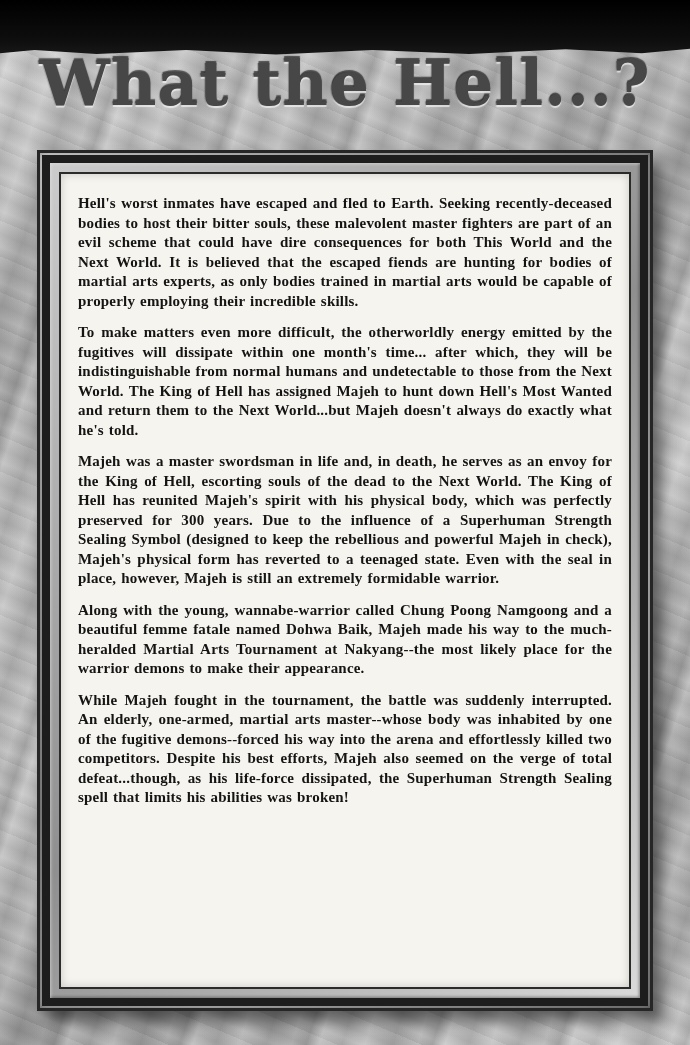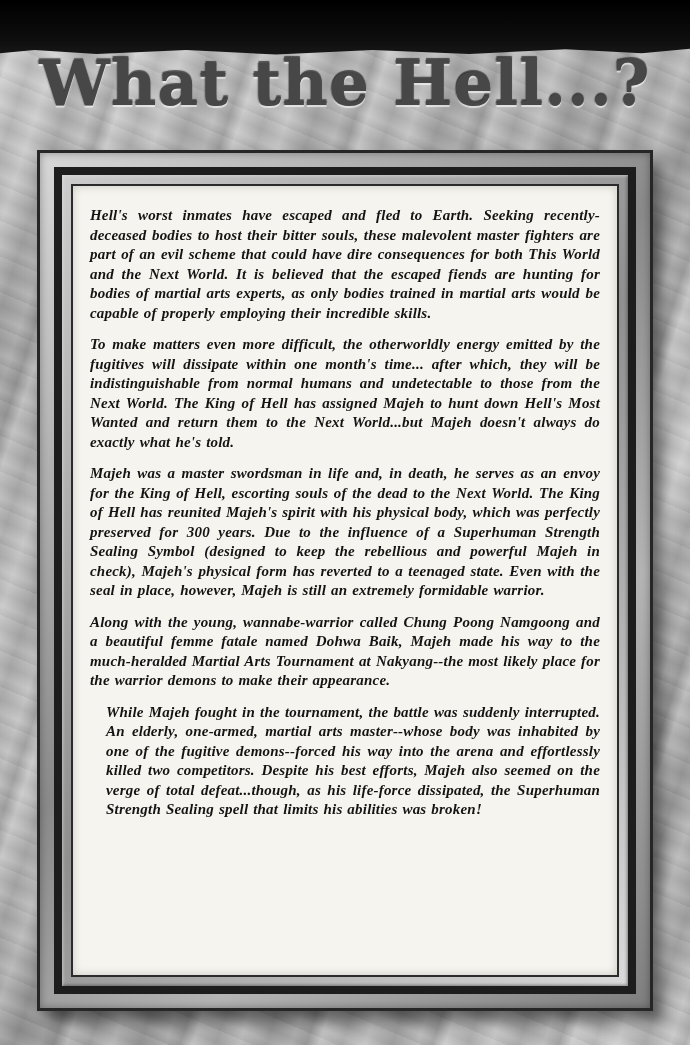--- a/index.html
+++ b/index.html
@@ -60,24 +60,23 @@
   }
 
   .frame-outer {
     position: absolute;
     top: 150px;
     left: 37px;
     right: 37px;
     bottom: 34px;
     box-sizing: border-box;
     border: 3px solid #262626;
-    padding: 14px;
+    padding: 2px;
     background: linear-gradient(135deg, #d8d8d8 0%, #8a8a8a 45%, #b5b5b5 70%, #7f7f7f 100%);
     box-shadow: 8px 10px 14px rgba(0,0,0,0.5), inset 0 0 8px rgba(0,0,0,0.35);
-    font-style: italic;
   }
   .frame-mid {
     height: 100%;
     box-sizing: border-box;
     border: 8px solid #1d1d1d;
     padding: 9px;
     background: linear-gradient(315deg, #dadada 0%, #8f8f8f 50%, #cccccc 100%);
     box-shadow: inset 1px 1px 3px rgba(255,255,255,0.5), inset -1px -1px 3px rgba(0,0,0,0.45);
   }
   .frame-paper {
@@ -96,21 +95,20 @@
     font-weight: bold;
     font-size: 15px;
     line-height: 1.3;
     letter-spacing: 0.2px;
     word-spacing: 1px;
     text-align: justify;
     color: #141414;
   }
   .frame-paper p:last-child {
     margin-bottom: 0;
-    margin-left: 16px;
   }
 </style>
 </head>
 <body>
 
 <div class="top-bar"></div>
 
 <h1 class="page-title">What the Hell...?</h1>
 
 <div class="frame-outer">

